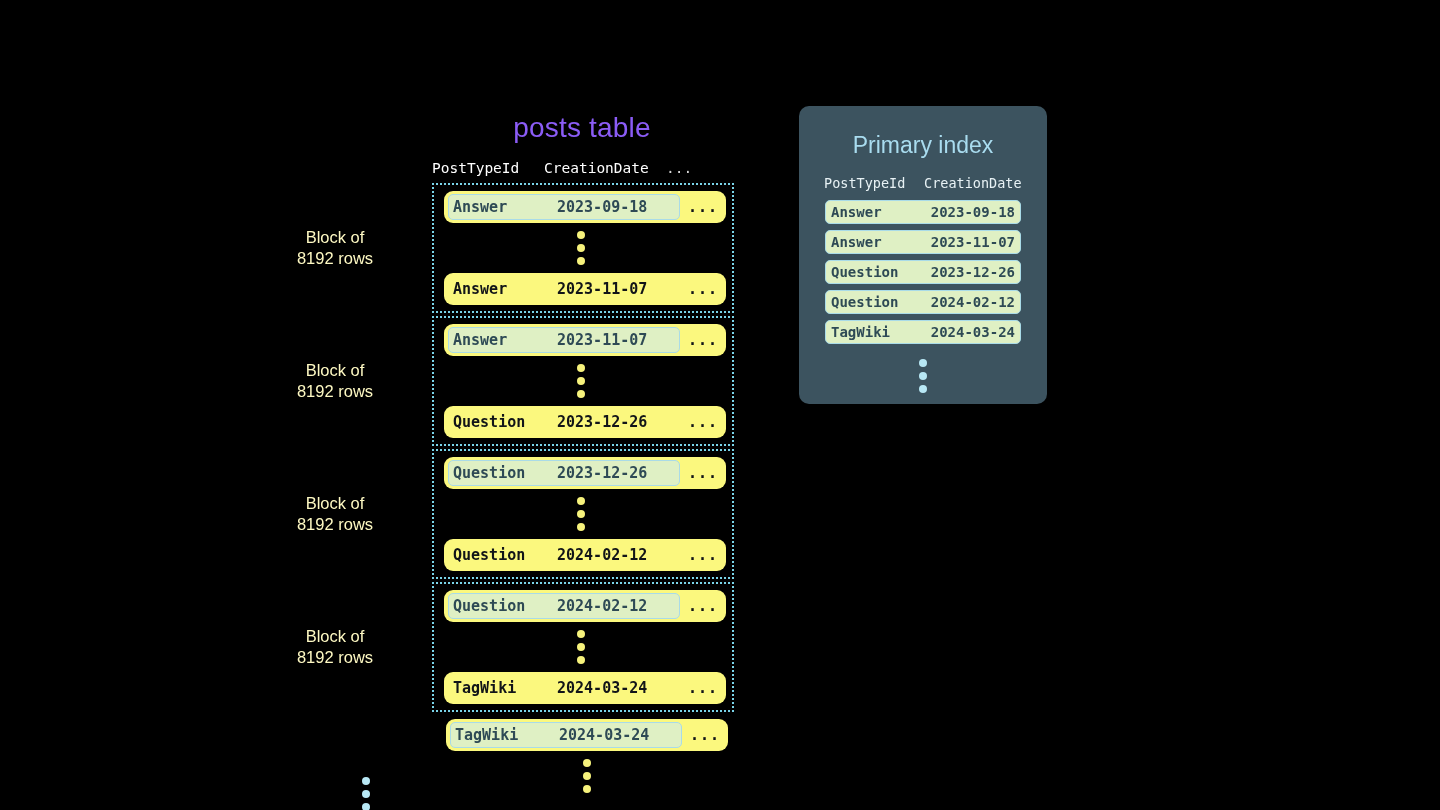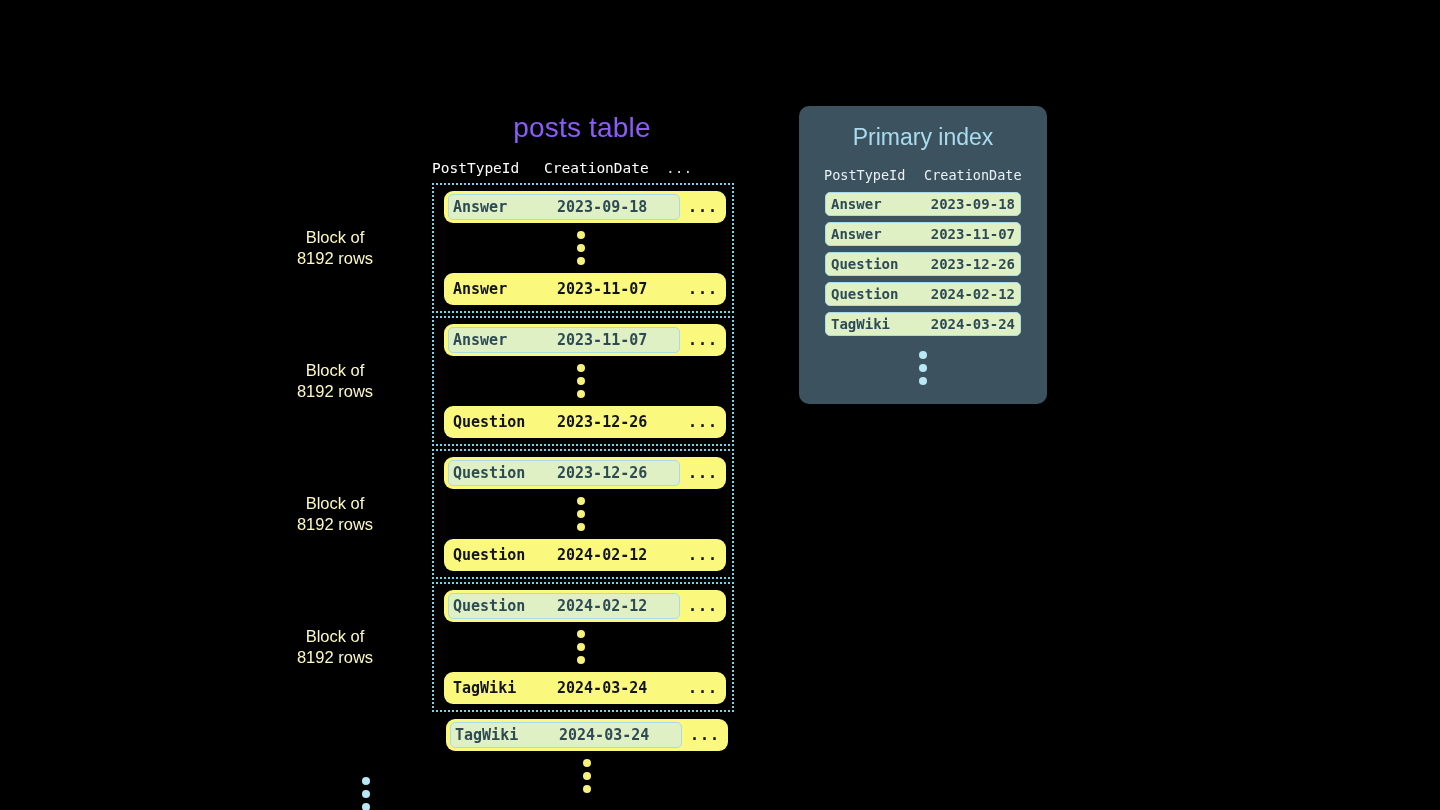--- a/index.html
+++ b/index.html
@@ -136,21 +136,21 @@
   }
   #bottom-dots-center { margin-left:146px; width:282px; display:flex; justify-content:center; }
 
   
   #primary-index {
     position:absolute;
     left:799px; top:106px;
     width:248px; height:298px;
     background:#3c535f;
     border-radius:10px;
-    padding:0;
+    padding:8px;
   }
   .pi-title {
     color:#a9dcef;
     font-size:23px;
     text-align:center;
     margin-top:18px;
     font-family:"Liberation Sans", sans-serif;
   }
   .pi-header {
     margin-top:16px;

